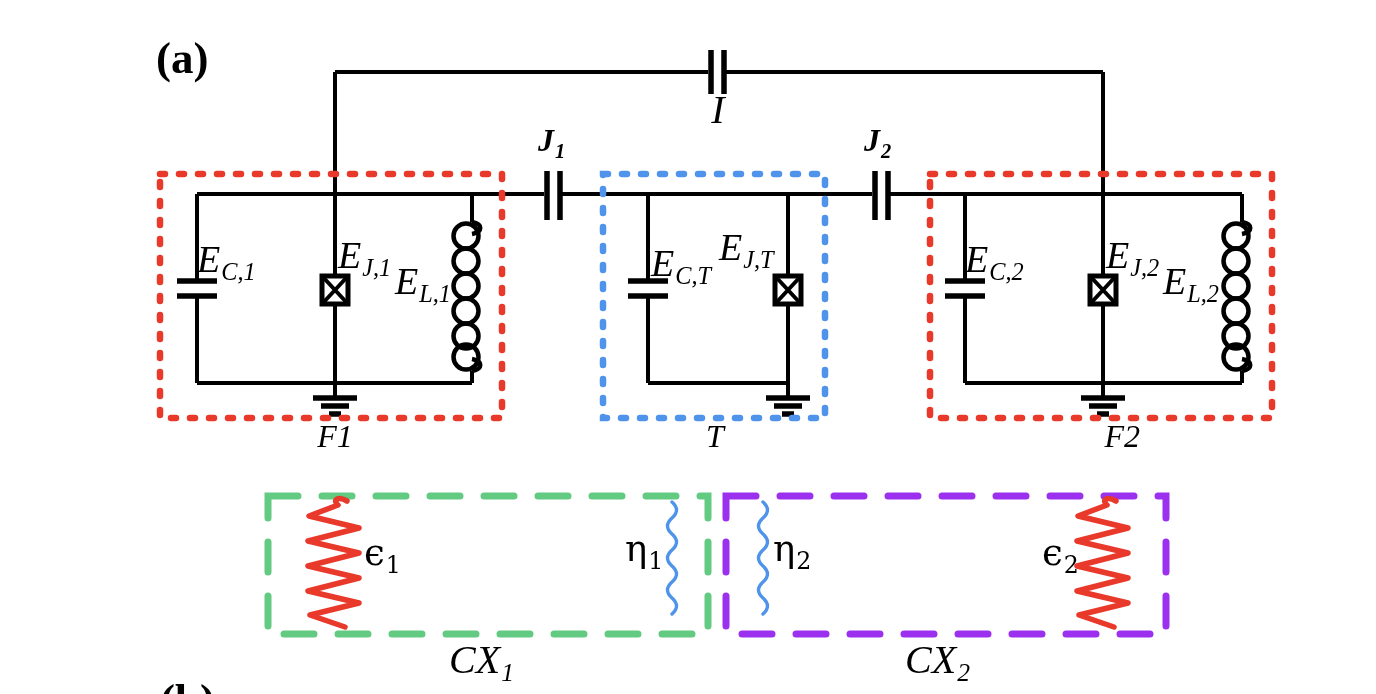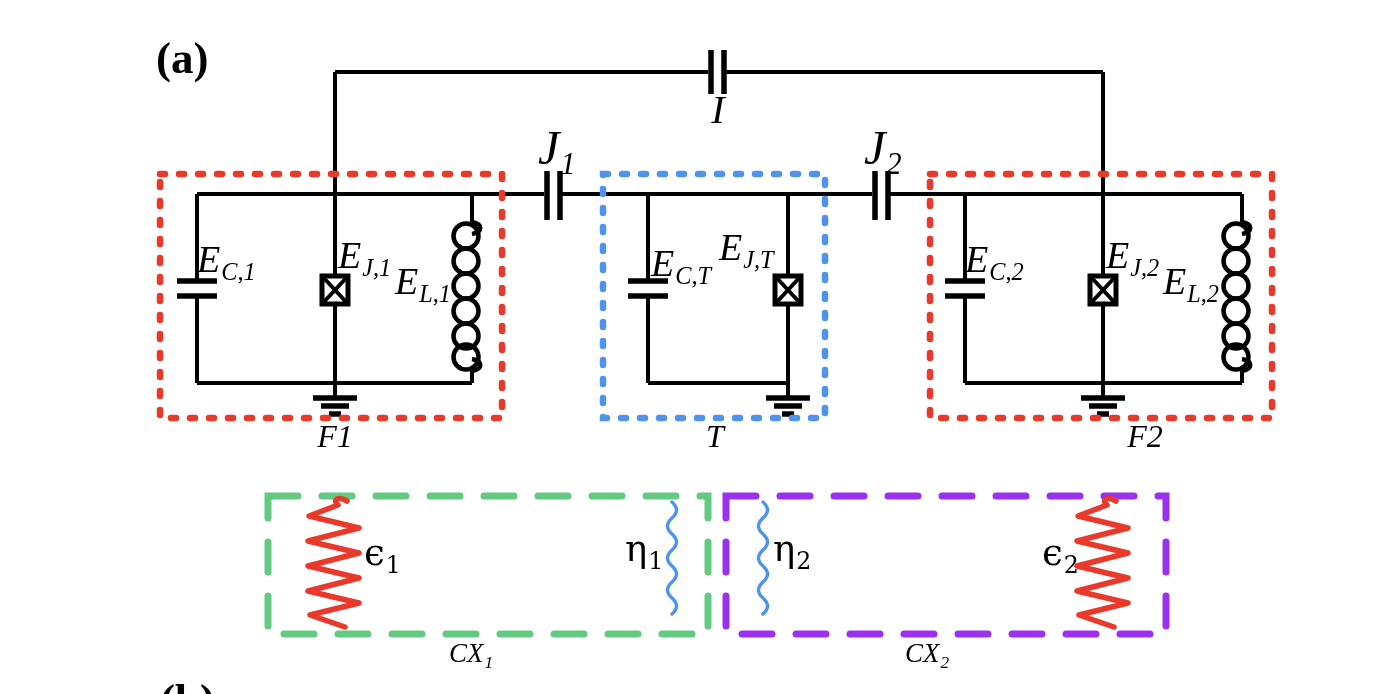--- a/index.html
+++ b/index.html
@@ -5,23 +5,23 @@
   html,body{margin:0;padding:0;background:#fff;}
   .stage{
     position:relative;width:1376px;height:694px;background:#fff;
     overflow:hidden;font-family:"Liberation Serif","DejaVu Serif",serif;color:#000;
   }
   svg{position:absolute;left:0;top:0;}
   .lbl{position:absolute;line-height:1;white-space:nowrap;}
   .panel{font-weight:700;font-size:45px;font-style:normal;}
   .math{font-style:italic;}
   .elabel{font-size:38px;font-style:italic;}
-  .jlabel{font-size:48px;font-style:italic;}
+  .jlabel{font-size:32px;font-style:italic;font-weight:bold;}
   .boxlabel{font-size:32px;font-style:italic;text-align:center;}
-  .cxlabel{font-size:27px;font-style:italic;}
+  .cxlabel{font-size:40px;font-style:italic;}
   .greek{font-size:37px;font-style:normal;font-family:"DejaVu Serif",serif;}
   .lbl sub{font-size:0.64em;line-height:0;vertical-align:-0.32em;margin-left:1px;}
   .ilabel{font-size:40px;font-style:italic;text-align:center;width:30px;}
 </style>
 </head>
 <body>
 
 <div class="stage">
 
   <svg width="1376" height="694" viewBox="0 0 1376 694">
@@ -122,21 +122,21 @@
   <div class="lbl elabel" style="left:395px;top:262px;"><span>E</span><sub>L,1</sub></div>
   <div class="lbl boxlabel" style="left:300px;top:420px;width:70px;">F1</div>
 
   <div class="lbl elabel" style="left:651px;top:244px;"><span>E</span><sub>C,T</sub></div>
   <div class="lbl elabel" style="left:719px;top:228px;"><span>E</span><sub>J,T</sub></div>
   <div class="lbl boxlabel" style="left:685px;top:420px;width:60px;">T</div>
 
   <div class="lbl elabel" style="left:965px;top:240px;text-align:right;"><span>E</span><sub>C,2</sub></div>
   <div class="lbl elabel" style="left:1106px;top:236px;"><span>E</span><sub>J,2</sub></div>
   <div class="lbl elabel" style="left:1163px;top:262px;"><span>E</span><sub>L,2</sub></div>
-  <div class="lbl boxlabel" style="left:1110px;top:420px;width:70px;">F2</div>
+  <div class="lbl boxlabel" style="left:1070px;top:420px;width:70px;text-align:right;">F2</div>
 
   <div class="lbl greek" style="left:364px;top:534px;"><span>ϵ</span><sub>1</sub></div>
   <div class="lbl greek" style="left:625px;top:530px;"><span>η</span><sub>1</sub></div>
   <div class="lbl greek" style="left:773px;top:530px;"><span>η</span><sub>2</sub></div>
   <div class="lbl greek" style="left:1033px;top:534px;margin-left:9px;"><span>ϵ</span><sub>2</sub></div>
 
   <div class="lbl cxlabel" style="left:449px;top:640px;"><span>CX</span><sub>1</sub></div>
   <div class="lbl cxlabel" style="left:905px;top:640px;"><span>CX</span><sub>2</sub></div>
 
   <div class="lbl panel" style="left:160px;top:678px;">(b)</div>

